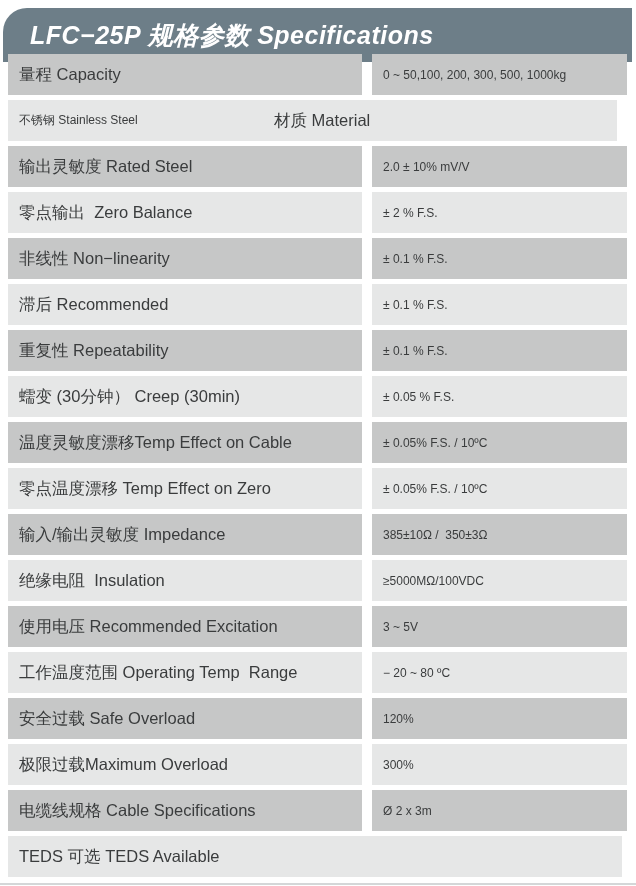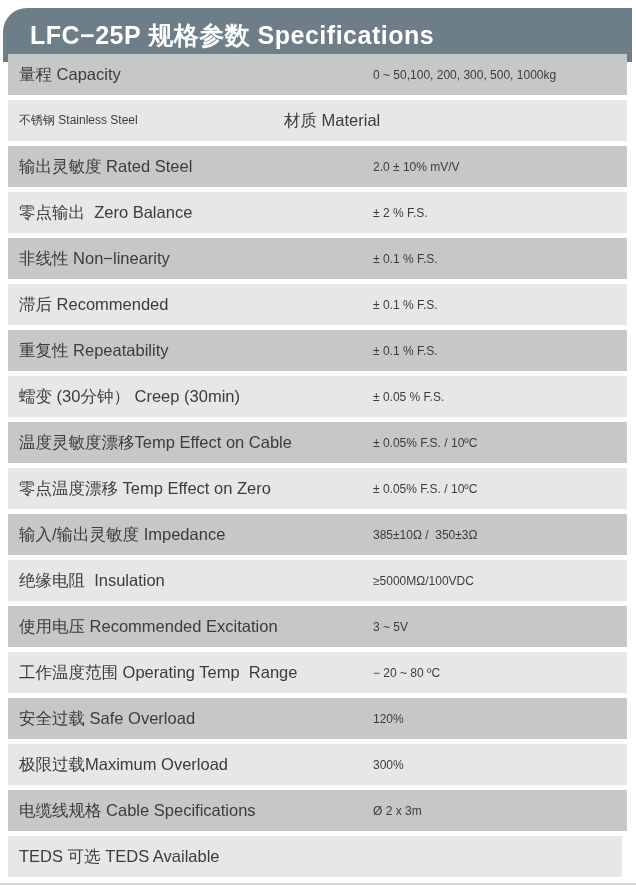--- a/index.html
+++ b/index.html
@@ -20,20 +20,21 @@
     left: 3px;
     top: 8px;
     width: 629px;
     height: 54px;
     background: var(--header-bg, #6d7e88);
     border-top-left-radius: 24px;
     display: flex;
     align-items: center;
     box-sizing: border-box;
     padding-left: 27px;
+    font-style: italic;
   }
   .title {
     color: var(--header-fg, #ffffff);
     font-size: 25px;
     font-weight: bold;
     letter-spacing: 0.5px;
     white-space: pre;
   }
   .rows {
     position: absolute;
@@ -50,20 +51,21 @@
     display: flex;
     align-items: center;
     box-sizing: border-box;
     padding-left: 11px;
     color: var(--text-color, #3a3c3d);
     white-space: pre;
     overflow: visible;
   }
   .cell.label {
     width: 354px;
+    margin-right: 10px;
     font-size: 16.5px;
   }
   .cell.value {
     flex: 1;
     font-size: 12px;
   }
   .row.full .cell.label {
     width: 100%;
     margin-right: 5px;
   }

